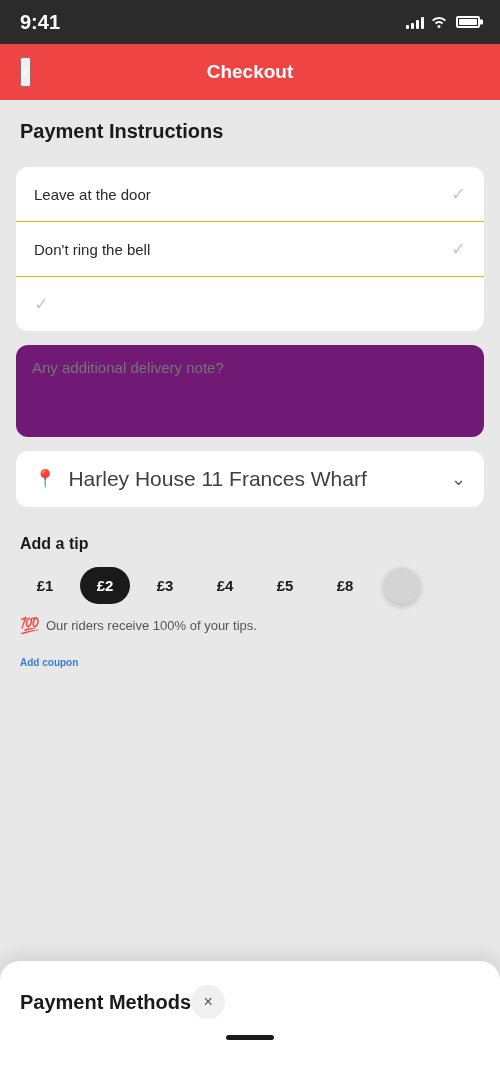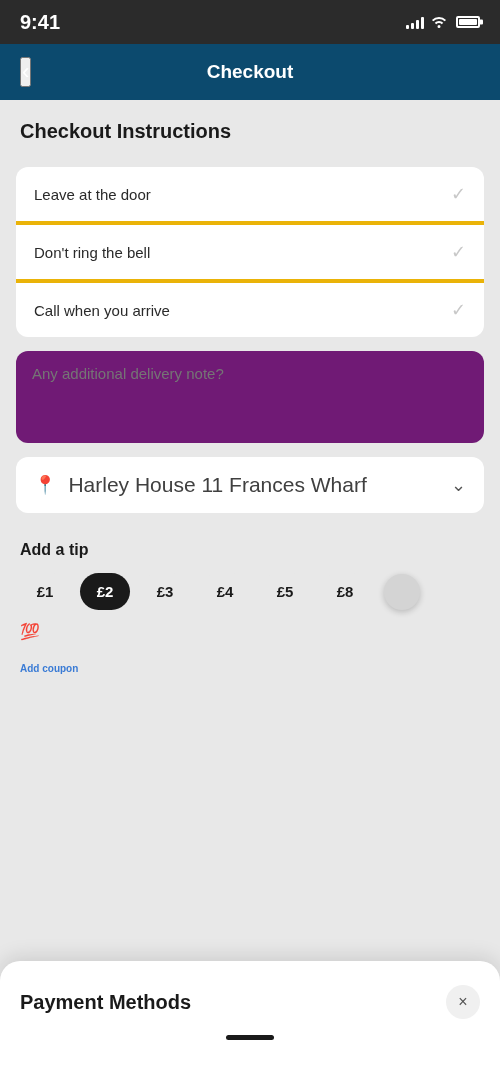--- a/index.html
+++ b/index.html
@@ -71,21 +71,21 @@
       left: 1px;
       top: 1px;
       bottom: 1px;
       width: 90%;
       background: white;
       border-radius: 1px;
     }
 
     
     .header {
-      background: #0c4a6e;
+      background: #ef4444;
       color: white;
       display: flex;
       align-items: center;
       justify-content: center;
       height: 56px;
       position: relative;
       padding: 0 20px;
     }
     .back-button {
       position: absolute;
@@ -123,21 +123,21 @@
       background: white;
       border-radius: 12px;
       overflow: hidden;
       margin: 0 16px;
     }
     .delivery-option {
       display: flex;
       align-items: center;
       justify-content: space-between;
       padding: 16px 18px;
-      border-bottom: 4px solid #eab308;
+      border-bottom: 1px solid #eab308;
       cursor: pointer;
     }
     .delivery-option:last-child {
       border-bottom: none;
     }
     .delivery-option-text {
       font-size: 15px;
       color: #2a2a2a;
     }
     .check-icon {
@@ -271,21 +271,20 @@
       left: 0;
       right: 0;
       background: white;
       border-radius: 20px 20px 0 0;
       padding: 24px 20px 40px 20px;
       box-shadow: 0 -4px 20px rgba(0,0,0,0.12);
     }
     .bottom-sheet-header {
       display: flex;
       align-items: center;
-      justify-content: space-between;
       margin-bottom: 2px;
     }
     .bottom-sheet-title {
       font-size: 20px;
       font-weight: 800;
       color: #1a1a1a;
     }
     .close-btn {
       width: 34px;
       height: 34px;
@@ -392,33 +391,32 @@
 </div>
 
 <div class="header">
   <button class="back-button">‹</button>
   <span class="header-title">Checkout</span>
 </div>
 
 <div class="content">
 
   <div class="section">
-    <div class="section-title">Checkout Instructions</div>
+    <div class="section-title">Payment Instructions</div>
   </div>
   <div class="delivery-options">
     <div class="delivery-option">
       <span class="delivery-option-text">Leave at the door</span>
       <span class="check-icon">✓</span>
     </div>
     <div class="delivery-option">
       <span class="delivery-option-text">Don't ring the bell</span>
       <span class="check-icon">✓</span>
     </div>
     <div class="delivery-option">
-      <span class="delivery-option-text">Call when you arrive</span>
       <span class="check-icon">✓</span>
     </div>
   </div>
 
   <div class="delivery-note-container">
     <textarea class="delivery-note-input" placeholder="Any additional delivery note?" style=""></textarea>
   </div>
 
   <div class="location-row">
     <span class="location-pin">📍</span>
@@ -432,20 +430,21 @@
       <button class="tip-btn">£1</button>
       <button class="tip-btn active">£2</button>
       <button class="tip-btn">£3</button>
       <button class="tip-btn">£4</button>
       <button class="tip-btn">£5</button>
       <button class="tip-btn">£8</button>
       <div class="tip-slider-thumb"></div>
     </div>
     <div class="tips-note">
       <span class="tips-note-emoji">💯</span>
+      <span>Our riders receive 100% of your tips.</span>
     </div>
   </div>
 
   <div class="order-summary-row">
     <span class="add-coupon-link">Add coupon</span>
   </div>
 
 </div>
 
 <div class="bottom-sheet">

